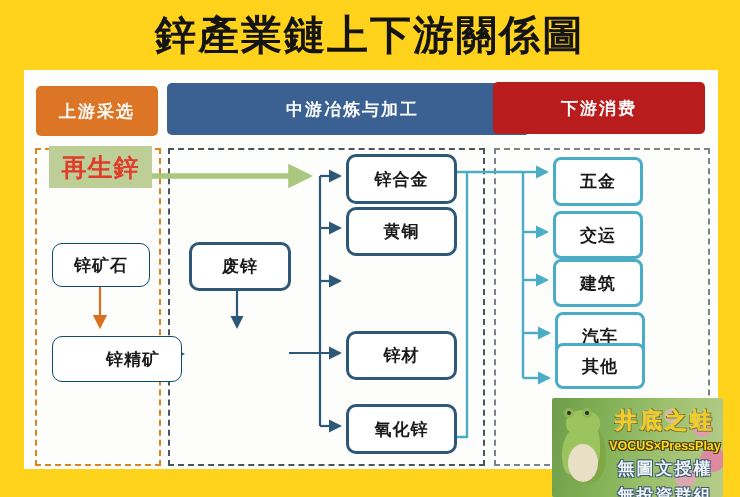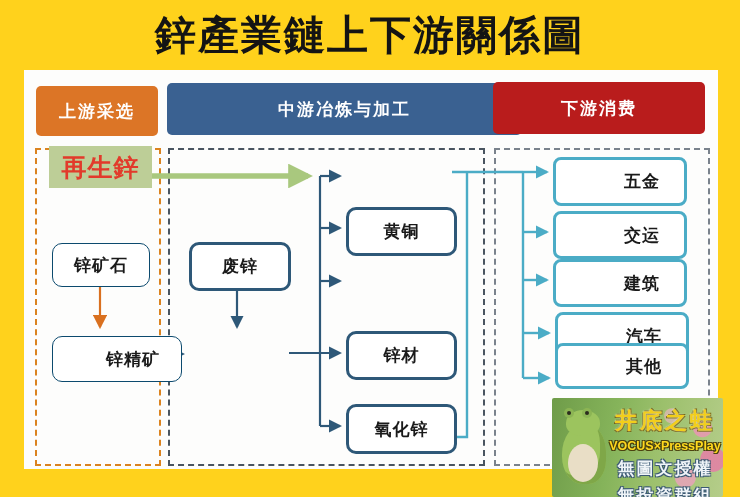--- a/index.html
+++ b/index.html
@@ -22,37 +22,37 @@
     position:absolute;left:24px;top:70px;width:694px;height:399px;
     background:#fdfdfc;
   }
   .hdr{
     position:absolute;display:flex;align-items:center;justify-content:center;
     color:#fff;font-size:17px;font-weight:700;letter-spacing:2px;
     font-family:"Liberation Serif", serif;
     border-radius:5px;
   }
   .hdr-up{left:36px;top:86px;width:122px;height:50px;background:#DC7526;}
-  .hdr-mid{left:167px;top:83px;width:355px;height:52px;background:#3A6191;}
+  .hdr-mid{left:167px;top:83px;width:355px;height:52px;background:#3A6191;padding-left:8px;}
   .hdr-down{left:493px;top:82px;width:212px;height:52px;background:#b91c1c;}
   .zone{position:absolute;top:148px;height:314px;border-width:2px;border-style:dashed;background:transparent;}
   .zone-up{left:35px;width:122px;border-color:#DB831F;}
   .zone-mid{left:168px;width:313px;border-color:#4A5560;}
   .zone-down{left:494px;width:212px;border-color:#7A828C;}
   .node{
     position:absolute;display:flex;align-items:center;justify-content:center;
     background:#fff;border-radius:10px;
     font-size:17px;font-weight:600;color:#1a1a1a;
     font-family:"Liberation Serif", serif;
     letter-spacing:1px;
     z-index:3;
   }
   .n-orange{border:1px solid #0c4a6e;}
   .n-navy{border:3px solid #2E5878;}
-  .n-teal{border:3px solid #4BACC6;border-radius:8px;padding-left:44px;}
+  .n-teal{border:3px solid #4BACC6;border-radius:8px;}
   .recycled{
     position:absolute;left:49px;top:146px;width:103px;height:42px;
     background:#BDCE97;
     display:flex;align-items:center;justify-content:center;
     font-size:25px;font-weight:700;color:#E23A2B;
     z-index:4;letter-spacing:1px;
   }
   svg.wires{position:absolute;left:0;top:0;z-index:2;}
   .watermark{
     position:absolute;left:552px;top:398px;width:171px;height:99px;
@@ -150,20 +150,21 @@
     <path d="M523,378 H549" stroke="#4BACC6" stroke-width="2.4" fill="none" marker-end="url(#a-cyan)"></path>
   </svg>
 
   <div class="recycled">再生鋅</div>
 
   <div class="node n-orange" style="left:52px;top:243px;width:96px;height:42px;">锌矿石</div>
   <div class="node n-orange" style="left:52px;top:336px;width:96px;height:44px;padding-left:32px;">锌精矿</div>
 
   <div class="node n-navy" style="left:189px;top:242px;width:96px;height:43px;">废锌</div>
 
+  <div class="node n-navy" style="left:346px;top:154px;width:105px;height:44px;">锌合金</div>
   <div class="node n-navy" style="left:346px;top:207px;width:105px;height:43px;">黄铜</div>
   <div class="node n-navy" style="left:346px;top:331px;width:105px;height:43px;">锌材</div>
   <div class="node n-navy" style="left:346px;top:404px;width:105px;height:44px;">氧化锌</div>
 
   <div class="node n-teal" style="left:553px;top:157px;width:84px;height:43px;">五金</div>
   <div class="node n-teal" style="left:553px;top:211px;width:84px;height:42px;">交运</div>
   <div class="node n-teal" style="left:553px;top:259px;width:84px;height:42px;">建筑</div>
   <div class="node n-teal" style="left:555px;top:312px;width:84px;height:42px;">汽车</div>
   <div class="node n-teal" style="left:555px;top:343px;width:84px;height:40px;">其他</div>
 

